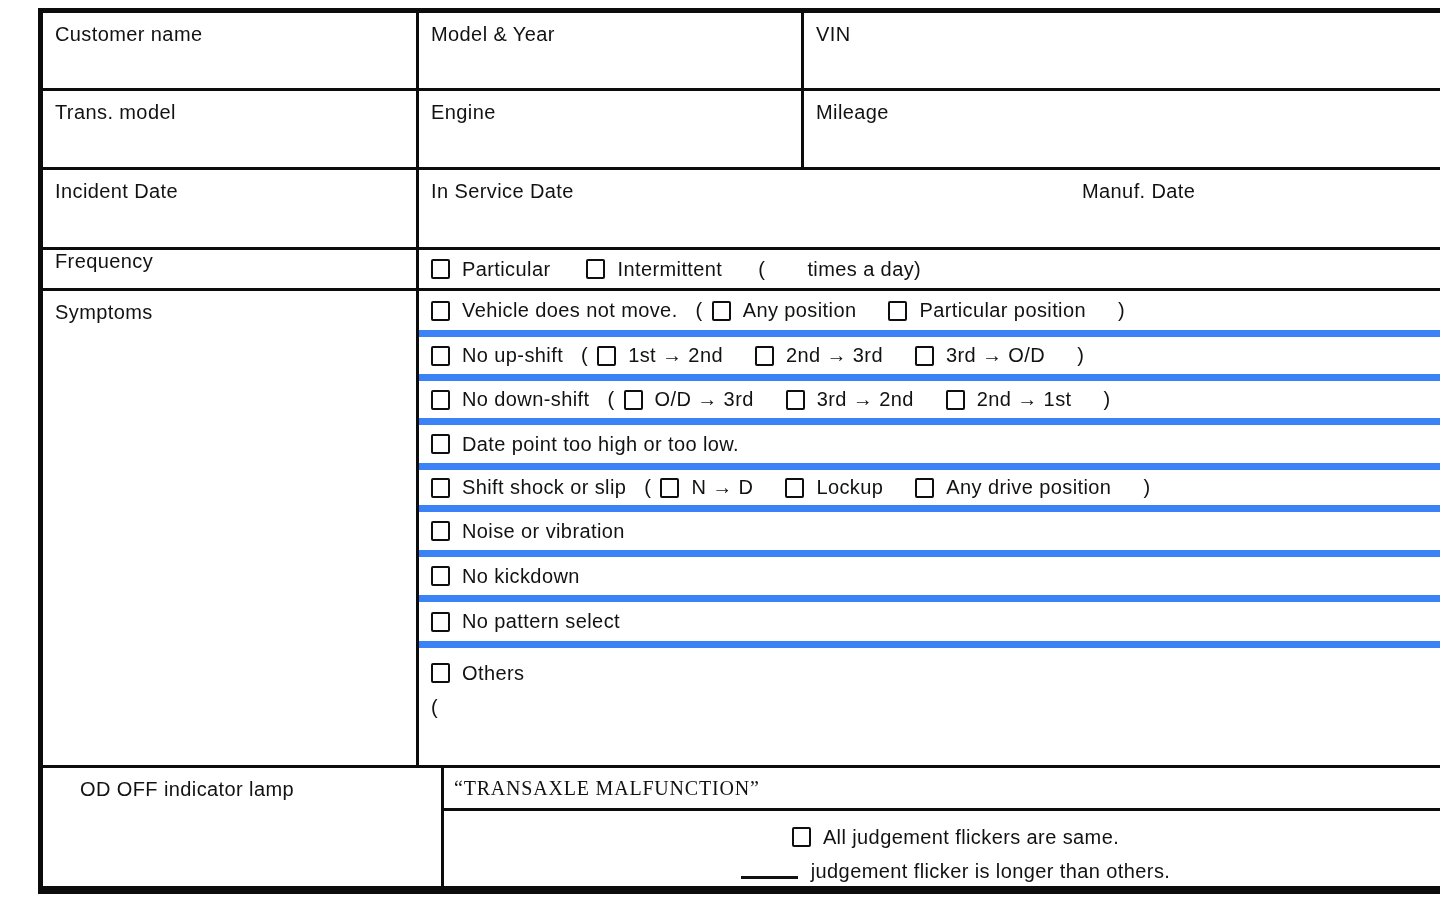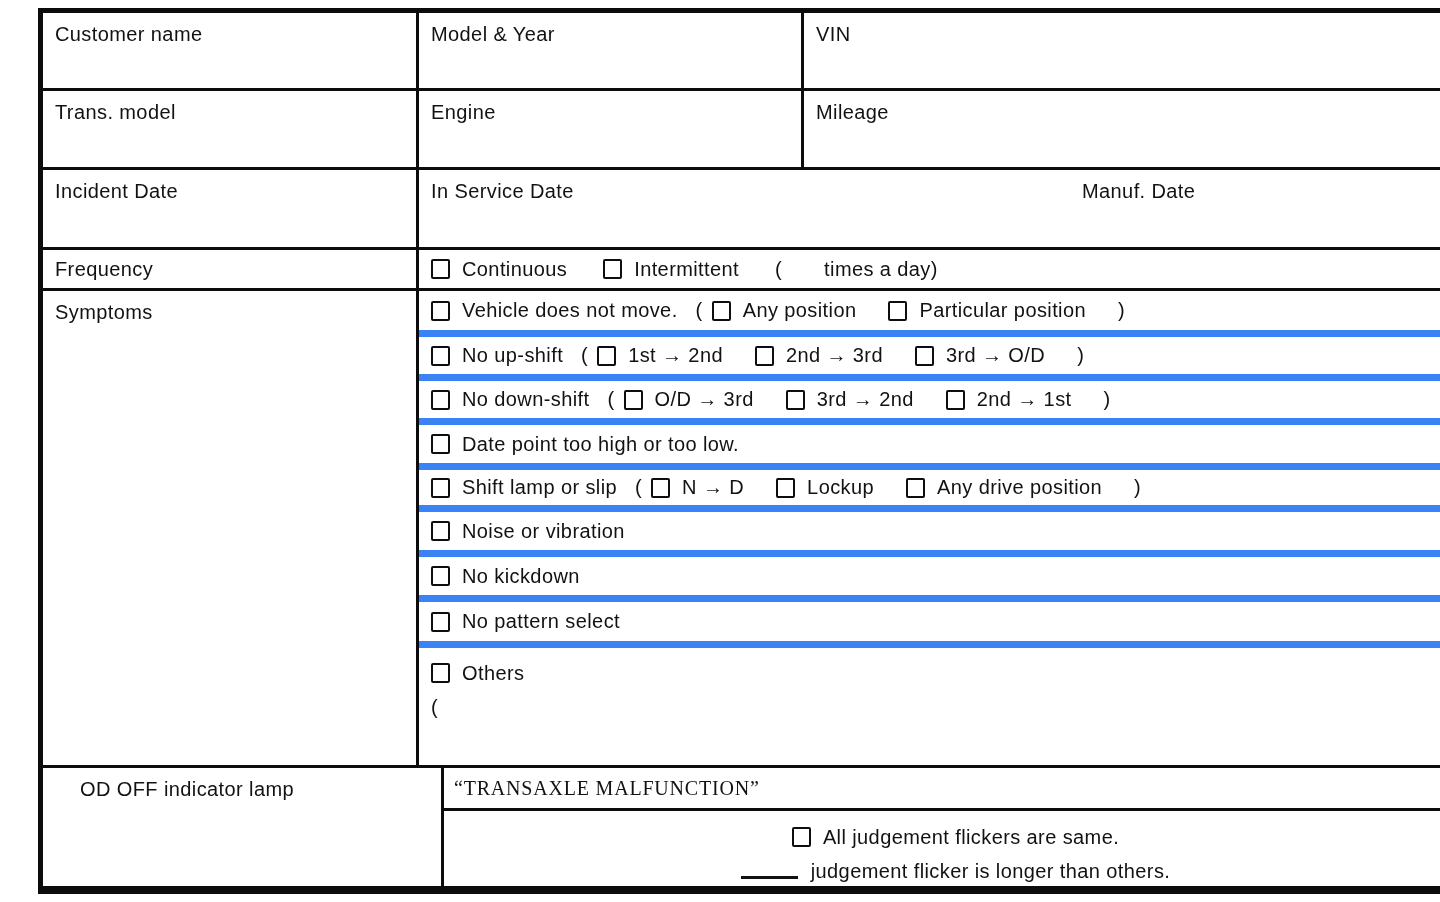--- a/index.html
+++ b/index.html
@@ -13,21 +13,21 @@
     box-sizing:border-box;border:5px solid #0c0c0c;border-bottom-width:8px;
     display:flex;flex-direction:column;background:#ffffff;margin-left:28px;
   }
   .row{display:flex;box-sizing:border-box;border-bottom:3px solid #0c0c0c;flex:none;}
   .row.grow{flex:1;border-bottom:none;padding-left:25px;}
   .cell{box-sizing:border-box;}
   .c1{width:376px;border-right:3px solid #0c0c0c;}
   .c2{width:385px;border-right:3px solid #0c0c0c;}
   .c3{flex:1;}
   .pad{padding:10px 12px;}
-  .vmid{display:flex;align-items:center;padding:0 12px;}
+  .vmid{display:flex;padding:0 12px;}
   .h78{height:78px;} .h79{height:79px;} .h80{height:80px;} .h41{height:41px;} .h477{height:477px;}
   .subcol{flex:1;display:flex;flex-direction:column;}
   .sub{
     box-sizing:border-box;display:flex;align-items:center;
     padding-left:12px;border-bottom:7px solid #3b82f6;height:44px;flex:none;
   }
   .sub.last{border-bottom:none;flex:1;}
   .sub.multi{flex-direction:column;align-items:flex-start;justify-content:flex-start;padding-top:8px;}
   .line{display:flex;align-items:center;height:34px;flex:none;}
   .cb{
@@ -74,21 +74,21 @@
       <div class="cell c2 pad"><span>Manuf. Date</span></div>
     </div>
 
     <div class="row h41">
       <div class="cell c1 vmid">
           <span>Frequency</span>
         </div>
       <div class="cell c3 vmid">
         <span class="freq-opt">
           <span class="cb"></span>
-          <span>Continuous</span>
+          <span>Particular</span>
         </span>
         <span class="freq-opt">
           <span class="cb"></span>
           <span>Intermittent</span>
         </span>
         <span class="tail">
           <span>(</span>
           <span class="tailtxt">times a day)</span>
         </span>
       </div>
@@ -158,21 +158,21 @@
         </div>
 
 
         <div class="sub" style="height:45px">
           <span class="cb"></span>
           <span class="lbl">Date point too high or too low.</span>
         </div>
 
         <div class="sub" style="height:42px">
           <span class="cb"></span>
-          <span class="lbl">Shift lamp or slip</span>
+          <span class="lbl">Shift shock or slip</span>
           <span class="grp">
             <span class="paren-open">(</span>
             <span class="opt">
                 <span class="cb"></span>
                 <span>N → D</span>
               </span>
             <span class="opt">
                 <span class="cb"></span>
                 <span>Lockup</span>
               </span>

